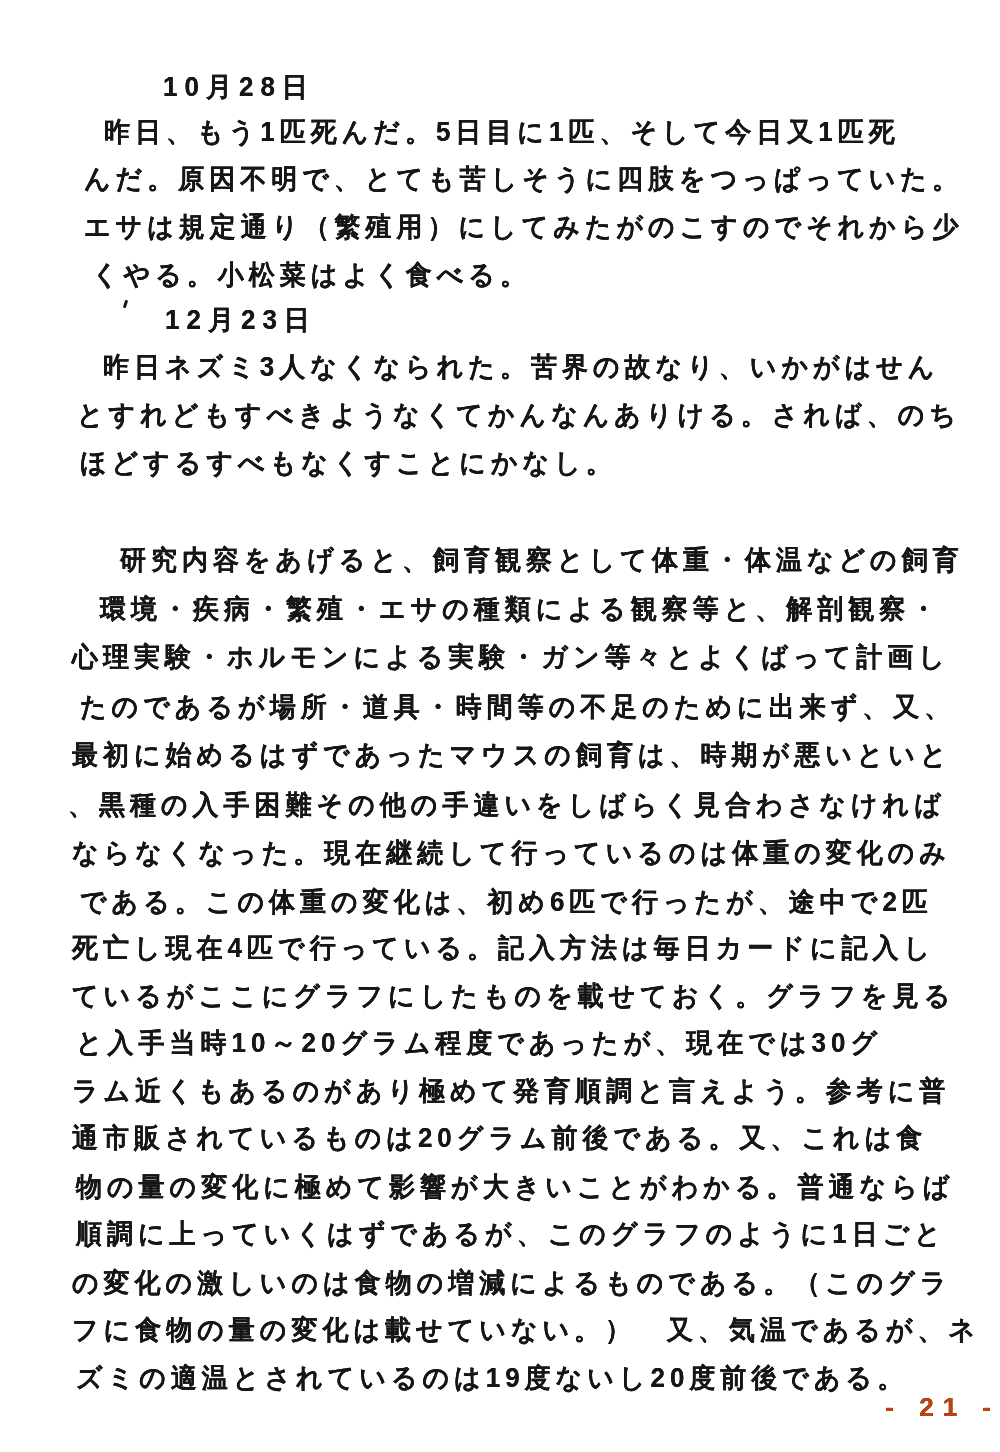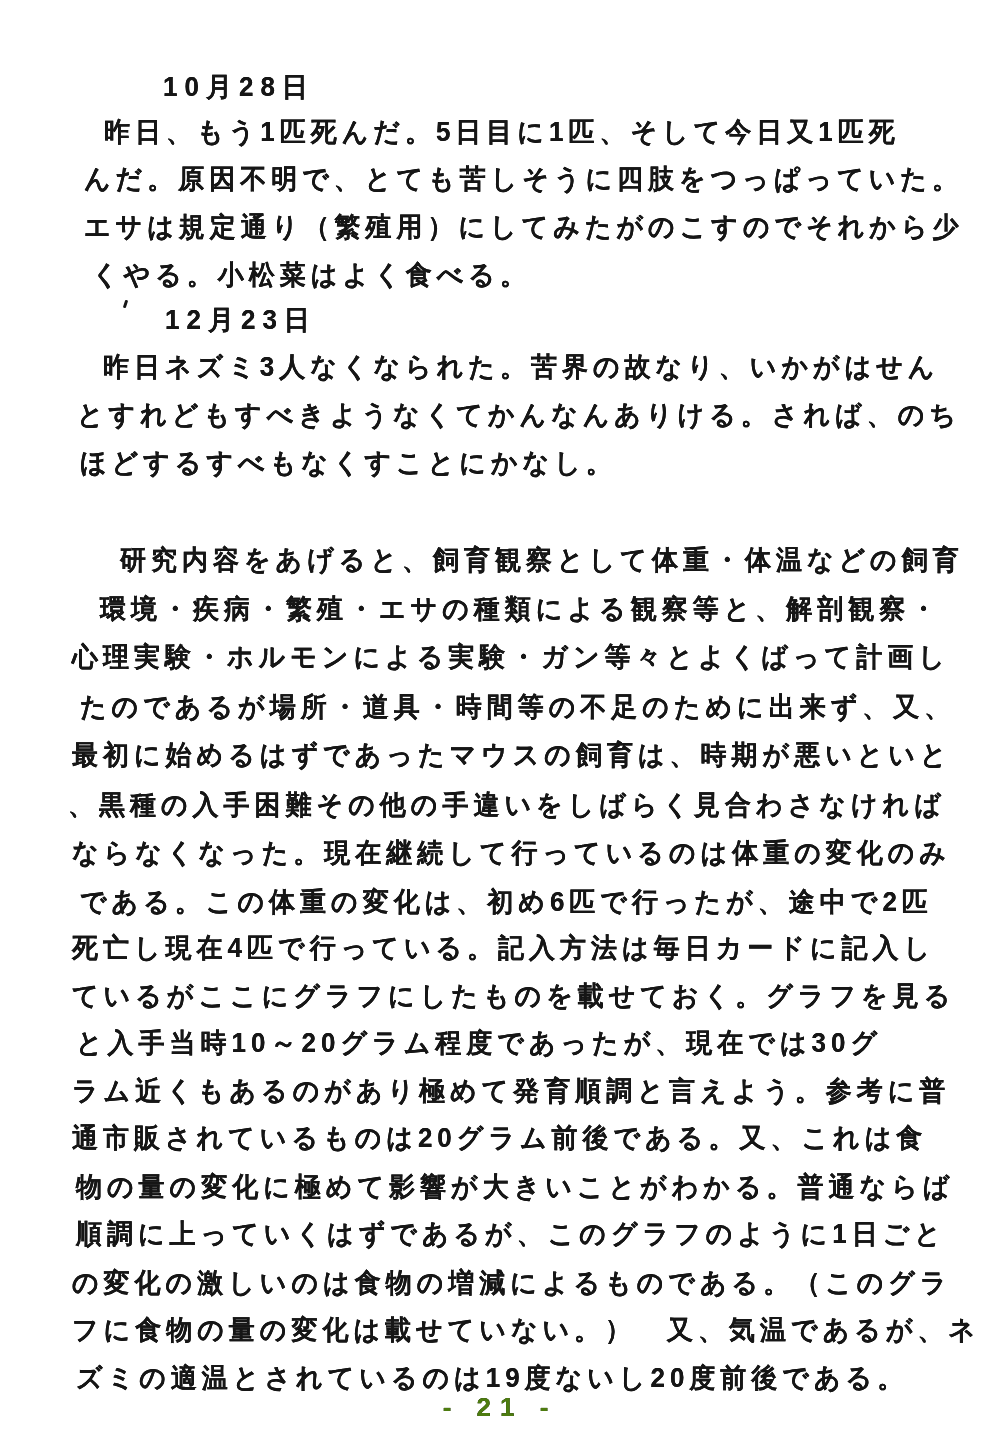--- a/index.html
+++ b/index.html
@@ -26,25 +26,25 @@
     text-shadow: 0 0 0.6px #000;
   }
   .heading {
     letter-spacing: 7px;
   }
   .pagenum {
     position: absolute;
     top: 1392px;
     left: 0;
     width: 100%;
-    text-align: center;
+    text-align: right;
     font-size: 26px;
     font-weight: 600;
     letter-spacing: 9px;
-    color: #4d7c0f;
+    color: #c2410c;
     text-shadow: 0 0 0.6px #000;
   }
   .stray-mark {
     position: absolute;
     top: 300px;
     left: 124px;
     width: 3px;
     height: 8px;
     background: #161616;
     transform: rotate(18deg);

